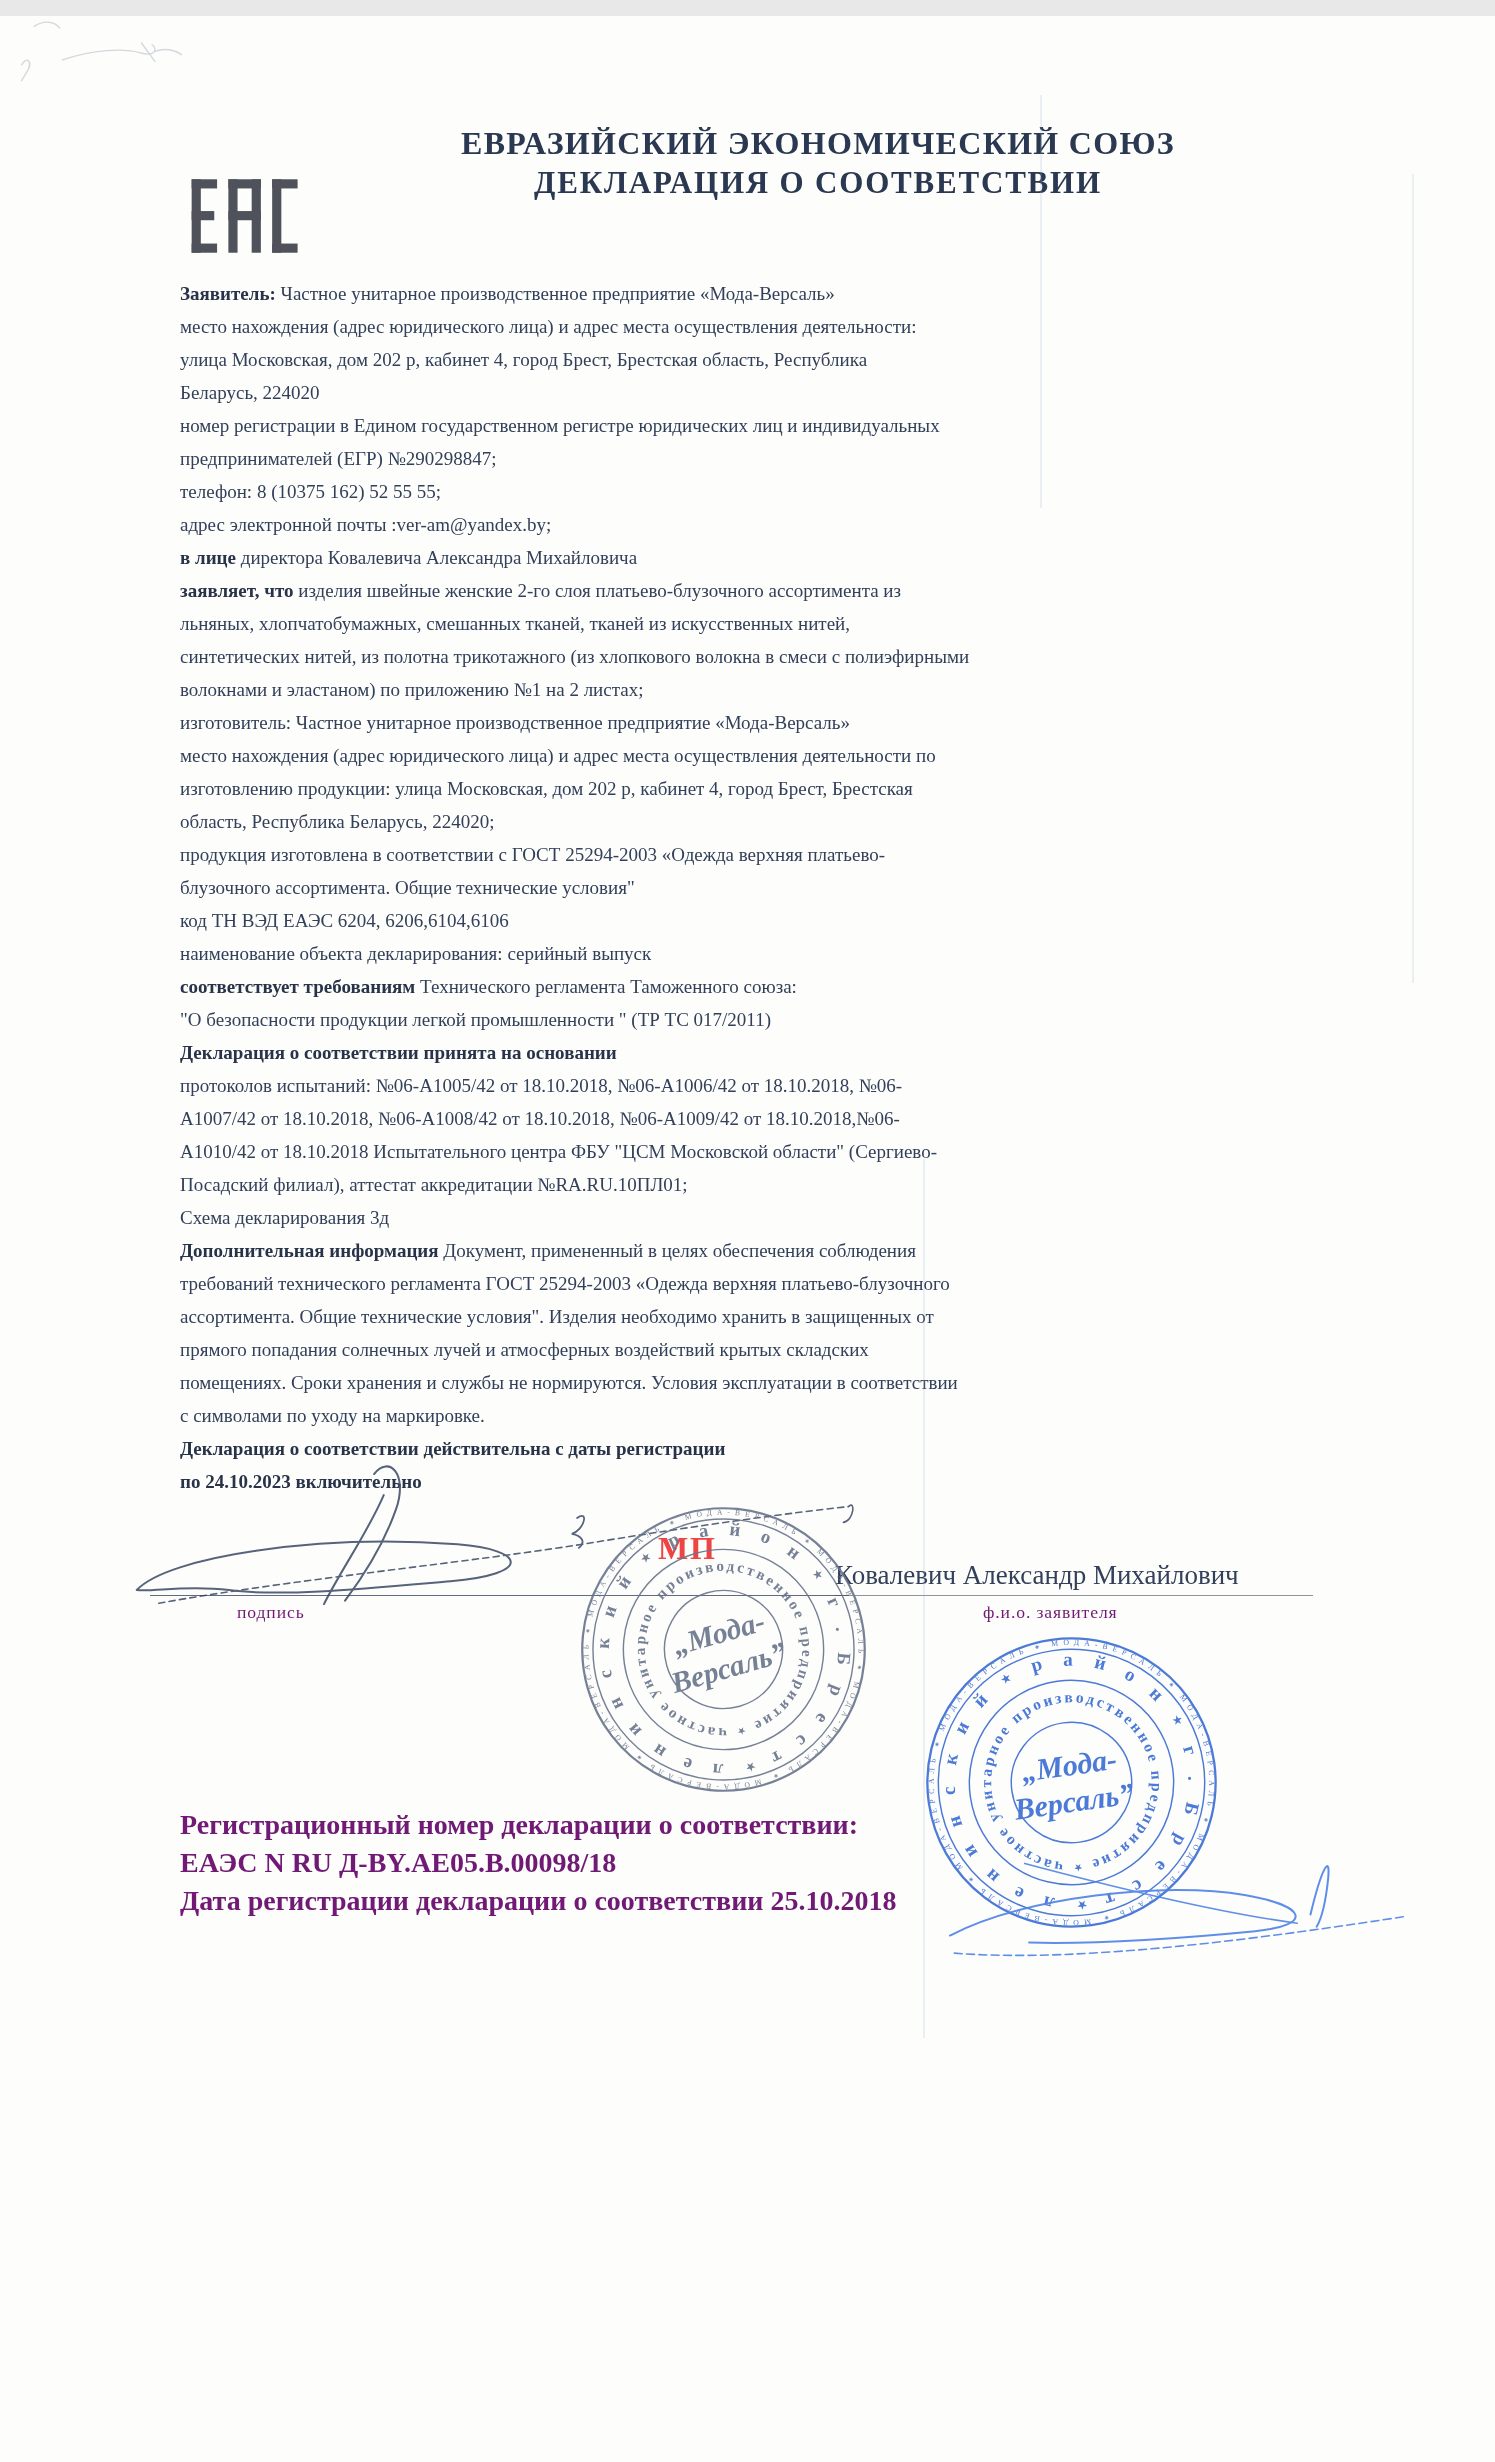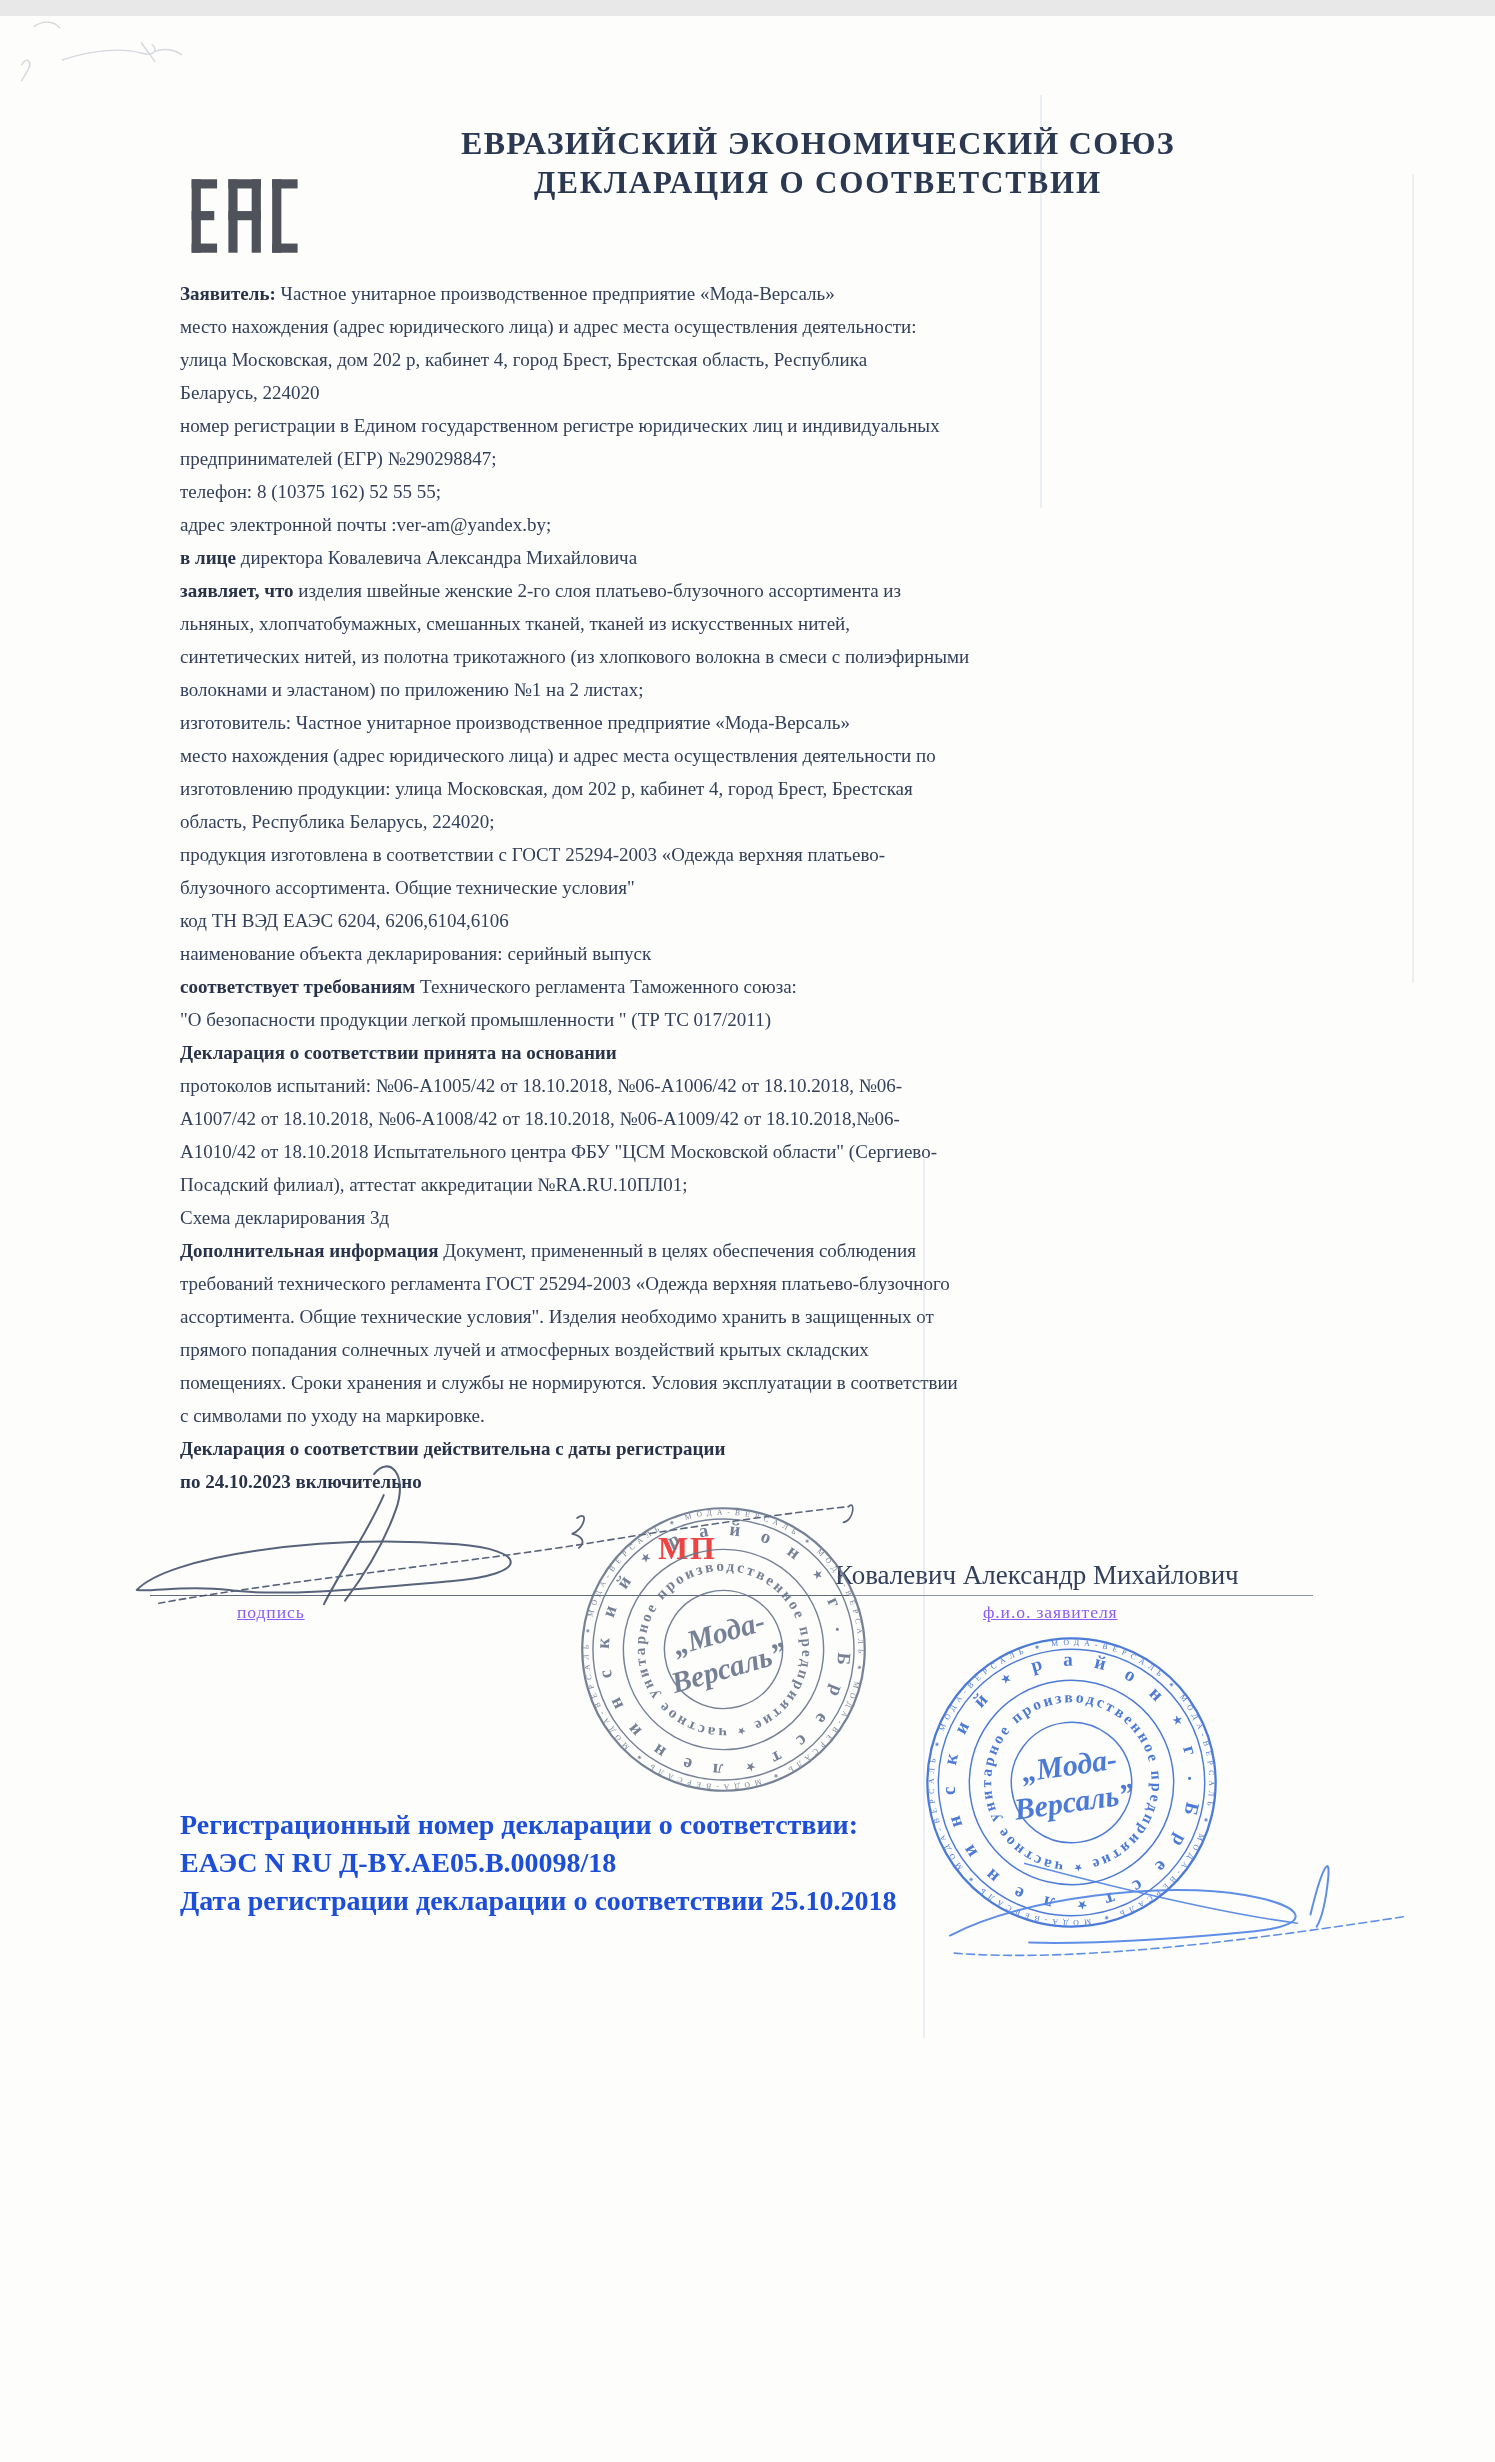--- a/index.html
+++ b/index.html
@@ -17,37 +17,37 @@
   .title .t2{font-size:31px; line-height:40px; letter-spacing:1.8px;}
   
   .body{position:absolute; left:180px; top:261px; width:1231px;
         font-size:19px; line-height:33px; color:#33405a;}
   .body .bline{white-space:nowrap;}
   .body b{color:#283349;}
   
   .sigline{position:absolute; height:0; border-top:1.8px solid rgba(52,64,92,.78);}
   .sigline.l1{left:150px; top:1579px; width:699px;}
   .sigline.l2{left:834px; top:1579px; width:479px; border-top-color:rgba(70,80,100,.6);}
-  .caption{position:absolute; font-size:17.6px; color:#8b5cf6; letter-spacing:0.9px;text-decoration:underline;}
+  .caption{position:absolute; font-size:17.6px; color:#701a75; letter-spacing:0.9px;}
   .cap-sign{left:237px; top:1586px;}
   .cap-fio{left:983px; top:1586px;}
   .mp{position:absolute; left:658px; top:1514px; font-size:32px; color:#ef4444; letter-spacing:1.8px;font-weight:bold;}
   .name{position:absolute; left:835px; top:1544px; font-size:27px; color:#33405a; white-space:nowrap;}
   .sig1{position:absolute; left:106px; top:1442px; width:791px; height:185px; color:#45536e;}
   .sig2{position:absolute; left:928px; top:1812px; width:510px; height:150px; color:#4f83e6;}
   .stamp{position:absolute; font-family:"Liberation Serif","DejaVu Serif",serif;}
   .stamp.s1{left:576px; top:1486px; width:295px; height:295px; color:#68748c; opacity:.9;}
   .stamp.s2{left:921px; top:1616px; width:301px; height:301px; color:#3e6fd4; opacity:.92;}
   .ring-big{font-weight:700; font-size:21px; letter-spacing:4px;}
   .ring-mid{font-weight:700; font-size:17px; letter-spacing:1px;}
   .ring-tiny{font-size:8.5px; letter-spacing:1.5px;}
   .stamp-center{font-size:33px; font-style:italic; font-weight:700;}
   
   .footer{position:absolute; left:180px; top:1790px; font-weight:700;
-          font-size:28px; line-height:38px; color:#1d4ed8; white-space:nowrap;}
+          font-size:28px; line-height:38px; color:#701a75; white-space:nowrap;}
   
   .scanline{position:absolute; width:1.8px; background:rgba(150,180,215,.18);}
   .sl1{left:1040px; top:79px;  height:413px;}
   .sl2{left:923px; top:1143px; height:879px;}
   .sl3{left:1412px; top:158px; height:809px;}
   .pencil{position:absolute; left:8.8px; top:0px; width:229px; height:97px; color:#b9bfca;}
 </style>
 </head>
 <body>
 

